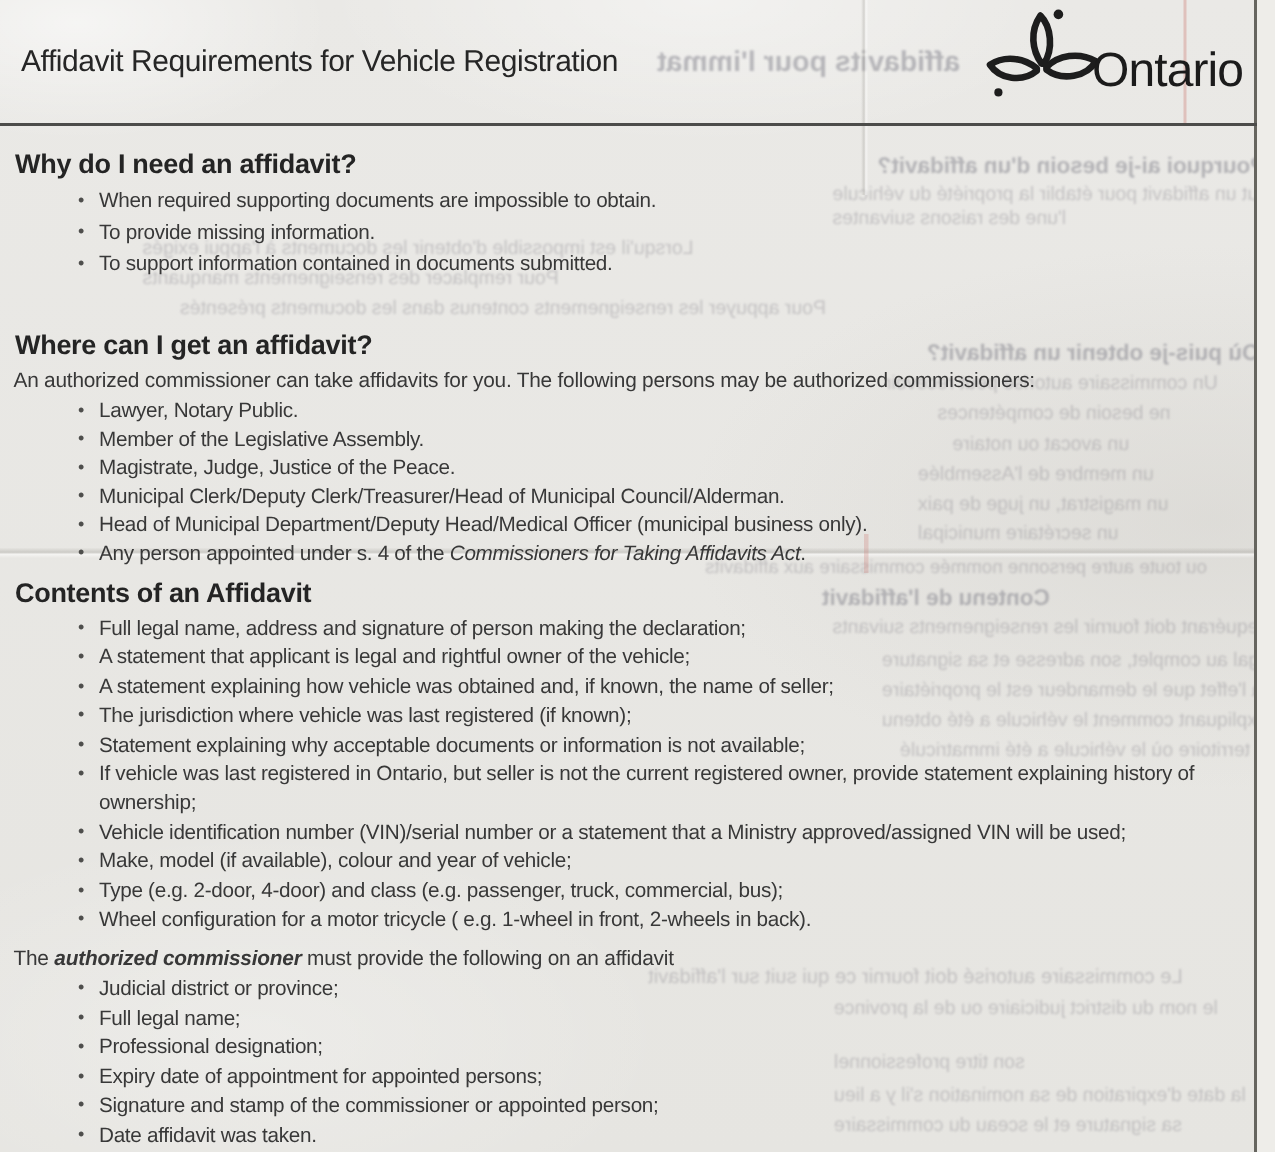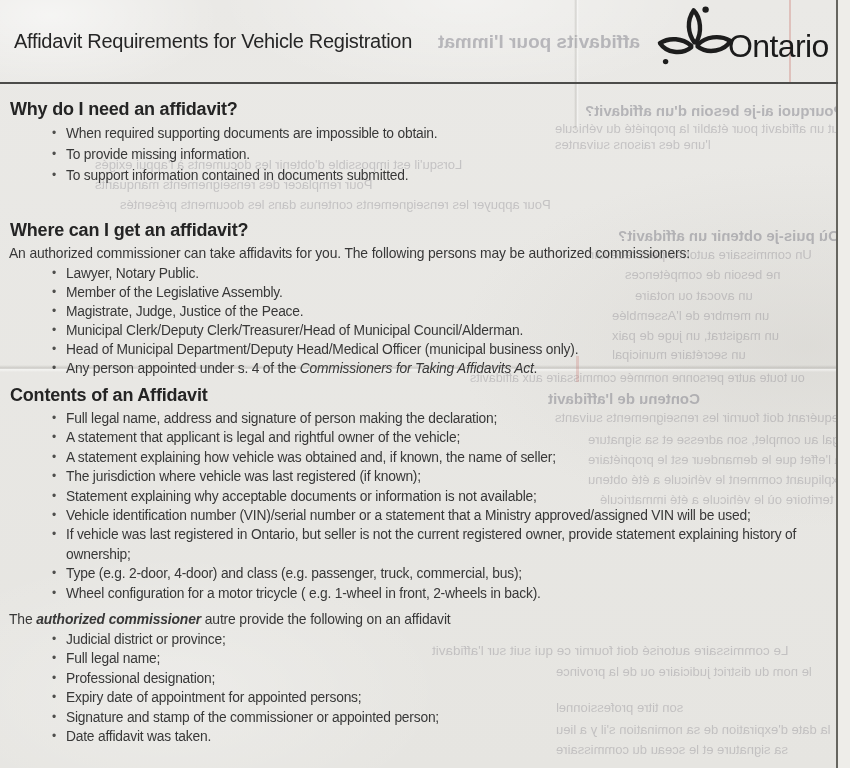--- a/index.html
+++ b/index.html
@@ -132,26 +132,27 @@
     </section>
 
     <section class="s3">
       <h2>Contents of an Affidavit</h2>
       <ul>
         <li>Full legal name, address and signature of person making the declaration;</li>
         <li>A statement that applicant is legal and rightful owner of the vehicle;</li>
         <li>A statement explaining how vehicle was obtained and, if known, the name of seller;</li>
         <li>The jurisdiction where vehicle was last registered (if known);</li>
         <li>Statement explaining why acceptable documents or information is not available;</li>
+        <li>If vehicle was last registered in Ontario, but seller is not the current registered owner, provide statement explaining history of ownership;</li>
         <li>Vehicle identification number (VIN)/serial number or a statement that a Ministry approved/assigned VIN will be used;</li>
-        <li>If vehicle was last registered in Ontario, but seller is not the current registered owner, provide statement explaining history of ownership;</li>
+        <li>Make, model (if available), colour and year of vehicle;</li>
         <li>Type (e.g. 2-door, 4-door) and class (e.g. passenger, truck, commercial, bus);</li>
         <li>Wheel configuration for a motor tricycle ( e.g. 1-wheel in front, 2-wheels in back).</li>
       </ul>
-      <p class="intro2"><span>The </span><span class="bi">authorized commissioner</span><span> autre provide the following on an affidavit</span></p>
+      <p class="intro2"><span>The </span><span class="bi">authorized commissioner</span><span> must provide the following on an affidavit</span></p>
       <ul>
         <li>Judicial district or province;</li>
         <li>Full legal name;</li>
         <li>Professional designation;</li>
         <li>Expiry date of appointment for appointed persons;</li>
         <li>Signature and stamp of the commissioner or appointed person;</li>
         <li>Date affidavit was taken.</li>
       </ul>
     </section>
 

